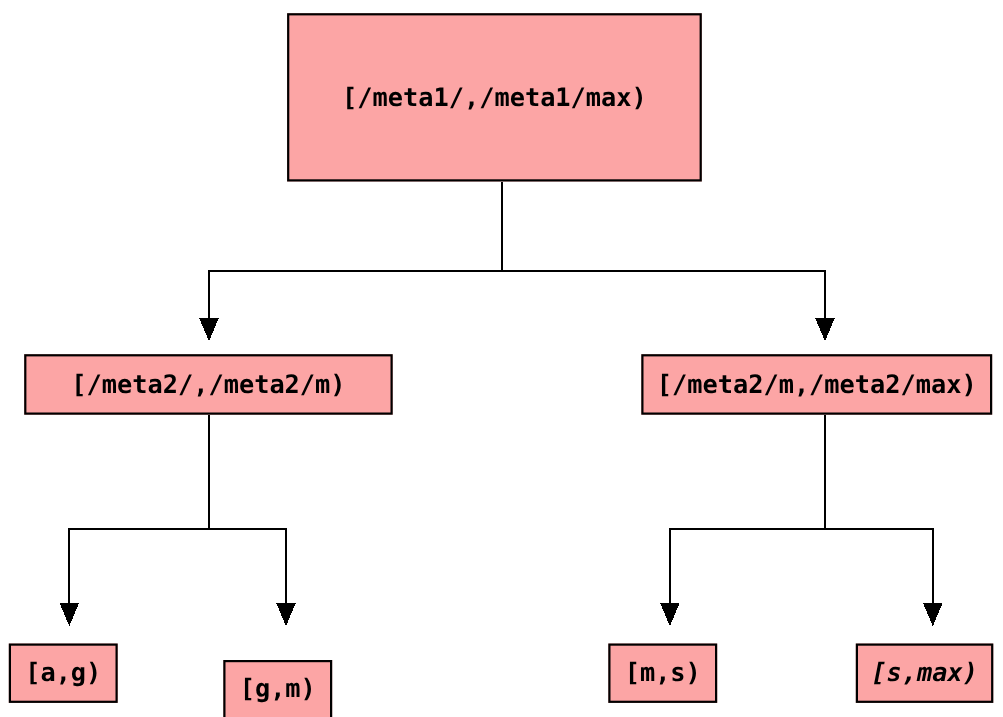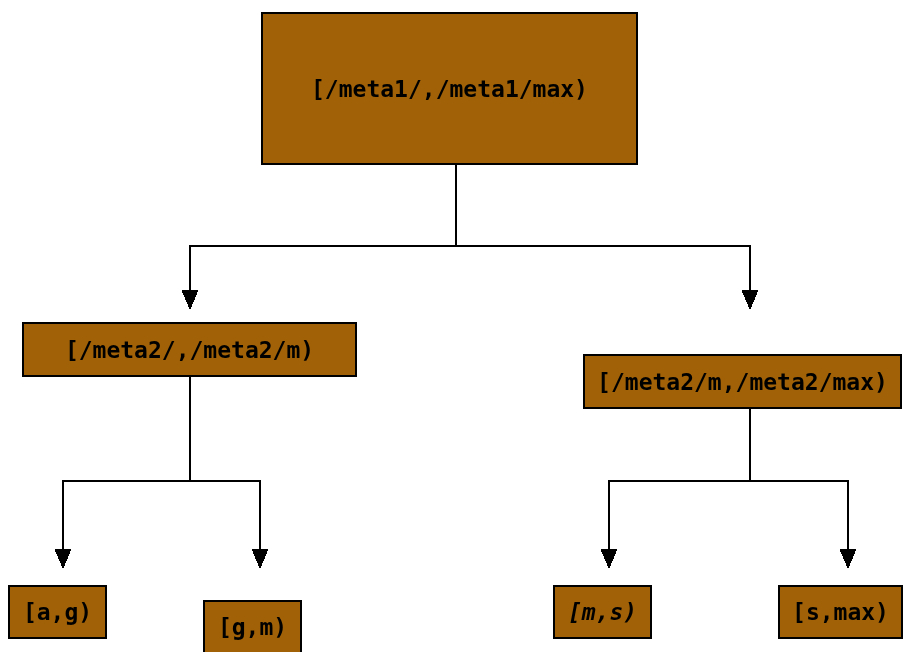--- a/index.html
+++ b/index.html
@@ -27,37 +27,37 @@
     stroke-width: 2;
   }
   .connectors polygon {
     fill: #000000;
     stroke: #000000;
   }
   .node {
     position: absolute;
     box-sizing: border-box;
     border: 2px solid #000000;
-    background: #a16207;
+    background: #fca5a5;
     display: flex;
     align-items: center;
     justify-content: center;
     font-family: "DejaVu Sans Mono", "Liberation Mono", monospace;
     font-size: 23px;
     font-weight: bold;
     color: #000000;
     white-space: nowrap;
   }
   .node-root   { left: 261px; top: 12px;  width: 377px; height: 153px; }
   .node-l2a    { left: 22px;  top: 322px; width: 335px; height: 55px; }
-  .node-l2b    { left: 583px; top: 322px; width: 319px; height: 55px; margin-top: 32px; }
+  .node-l2b    { left: 583px; top: 322px; width: 319px; height: 55px; }
   .node-leaf1  { left: 8px;   top: 585px; width: 99px;  height: 54px; }
   .node-leaf2  { left: 203px; top: 585px; width: 99px;  height: 54px; margin-top: 15px; }
-  .node-leaf3  { left: 553px; top: 585px; width: 99px;  height: 54px; font-style: italic; }
-  .node-leaf4  { left: 778px; top: 585px; width: 125px; height: 54px; }
+  .node-leaf3  { left: 553px; top: 585px; width: 99px;  height: 54px; }
+  .node-leaf4  { left: 778px; top: 585px; width: 125px; height: 54px; font-style: italic; }
 </style>
 </head>
 <body>
 
 <div class="canvas">
 
   <svg class="connectors" viewBox="0 0 912 652" shape-rendering="crispEdges">
 
     <g>
       <line x1="456" y1="165" x2="456" y2="246"></line>

